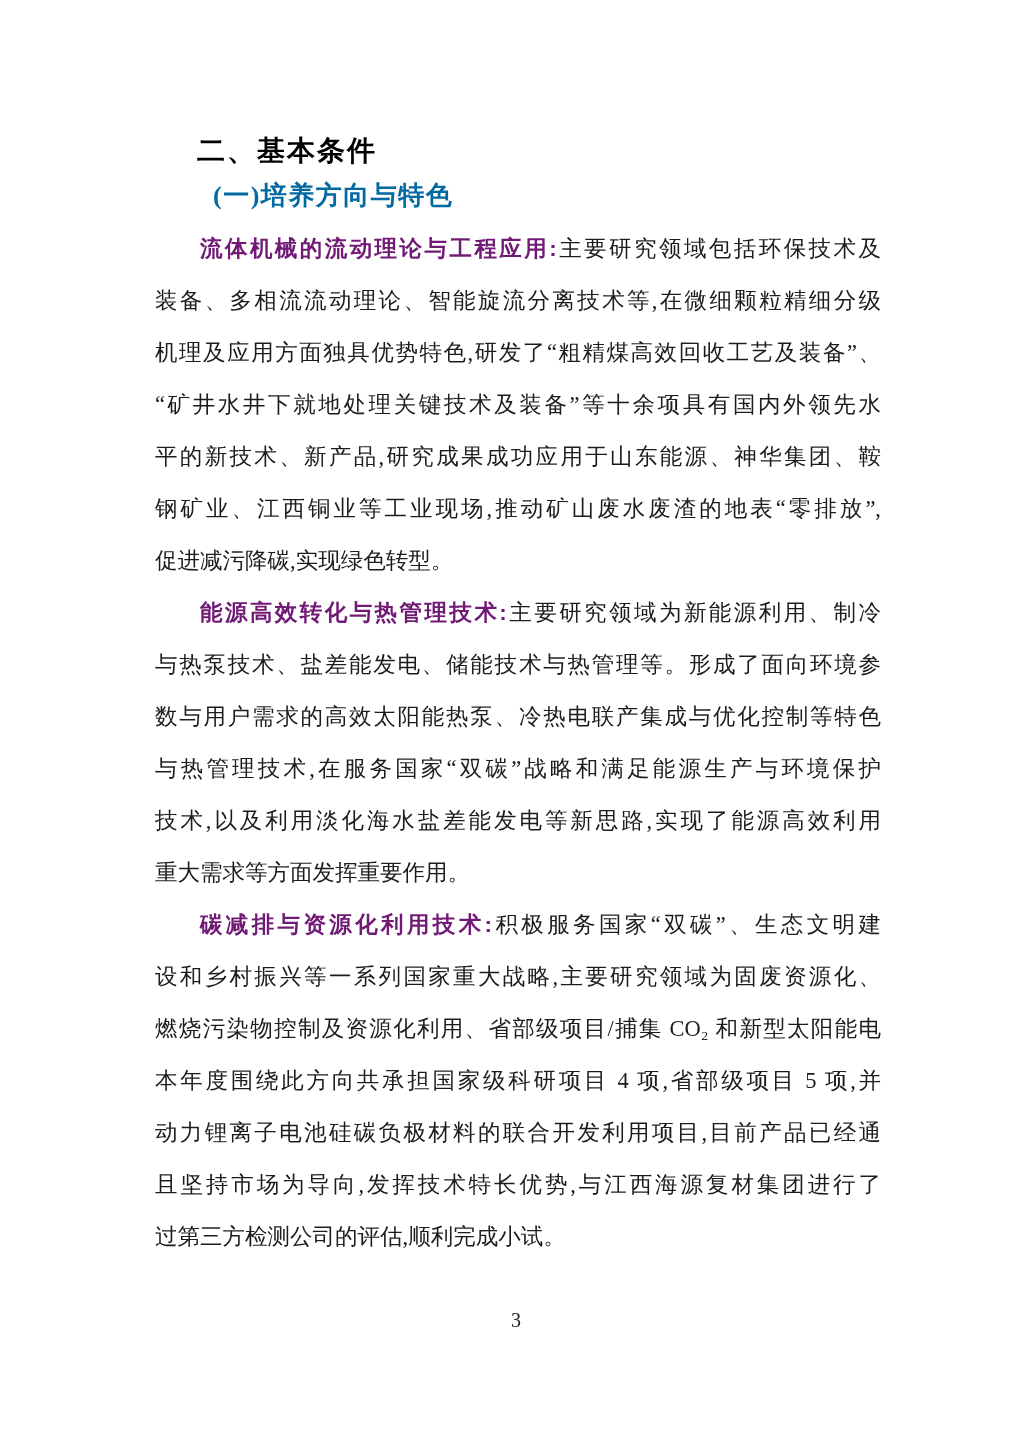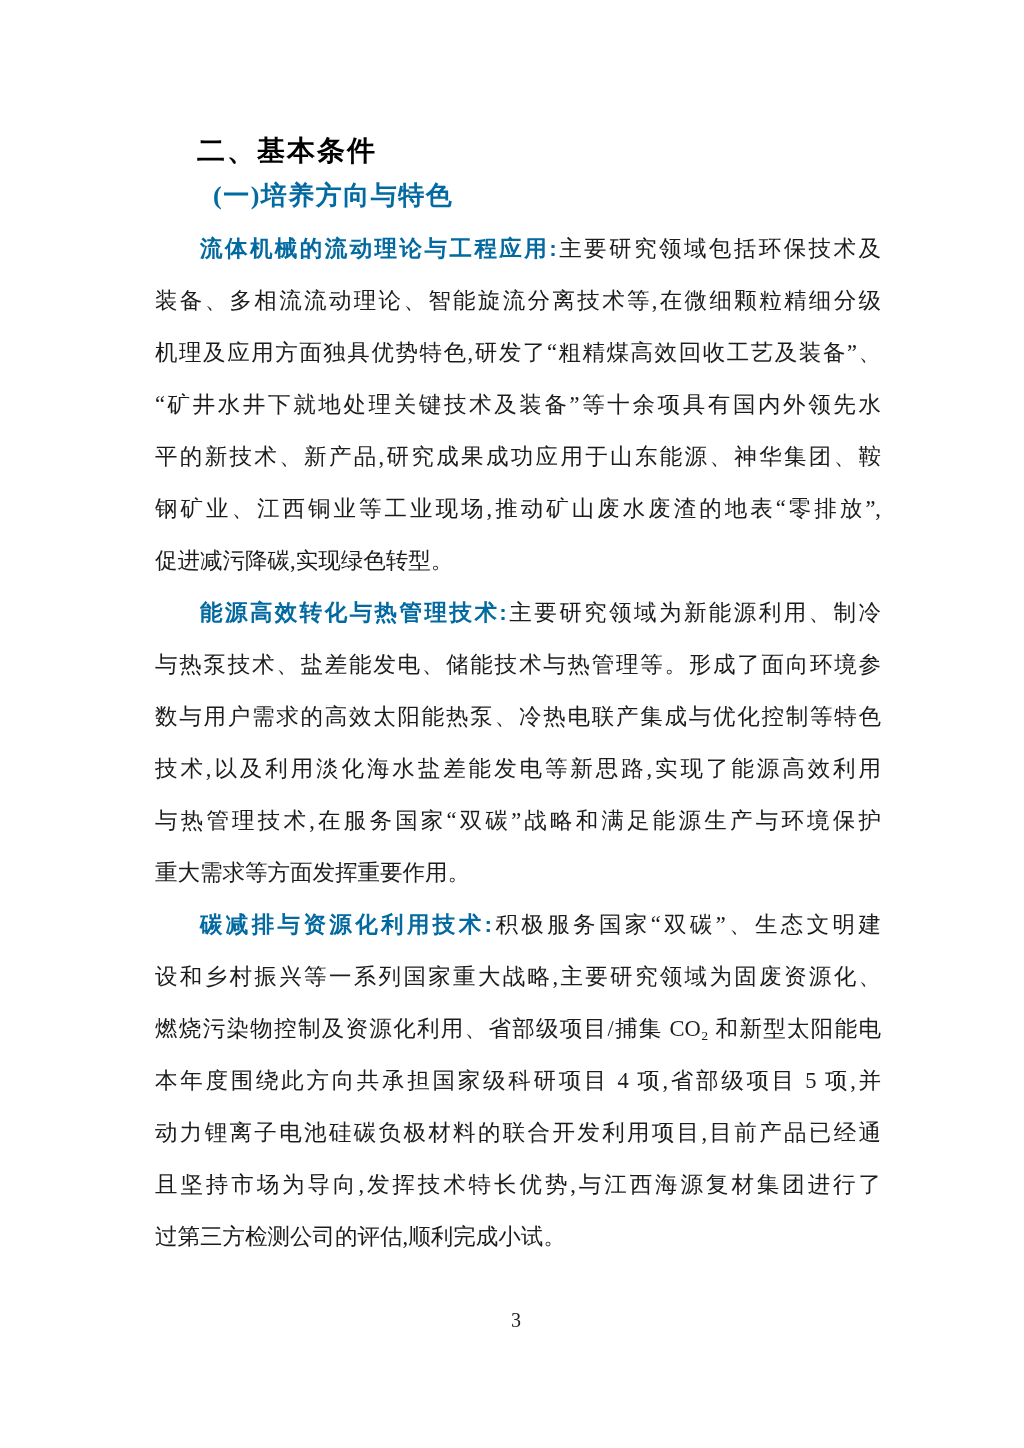--- a/index.html
+++ b/index.html
@@ -58,21 +58,21 @@
   .line.indent {
     text-indent: 45px;
   }
   .line.last {
     text-align: center;
     text-align-last: left;
   }
   .lead {
     font-family: "Liberation Sans", "DejaVu Sans", sans-serif;
     font-weight: 700;
-    color: #0369a1;
+    color: #701a75;
   }
   .page-number {
     position: absolute;
     top: 1305px;
     left: 0;
     width: 100%;
     text-align: center;
     font-size: 20px;
     line-height: 30px;
     color: #222222;
@@ -96,22 +96,22 @@
         <div class="line"><span>“矿井水井下就地处理关键技术及装备”等十余项具有国内外领先水</span></div>
         <div class="line"><span>平的新技术、新产品,研究成果成功应用于山东能源、神华集团、鞍</span></div>
         <div class="line"><span>钢矿业、江西铜业等工业现场,推动矿山废水废渣的地表“零排放”,</span></div>
         <div class="line last"><span>促进减污降碳,实现绿色转型。</span></div>
       </div>
 
       <div class="para">
         <div class="line indent"><span class="lead">能源高效转化与热管理技术:</span><span>主要研究领域为新能源利用、制冷</span></div>
         <div class="line"><span>与热泵技术、盐差能发电、储能技术与热管理等。形成了面向环境参</span></div>
         <div class="line"><span>数与用户需求的高效太阳能热泵、冷热电联产集成与优化控制等特色</span></div>
+        <div class="line"><span>与热管理技术,在服务国家“双碳”战略和满足能源生产与环境保护</span></div>
         <div class="line"><span>技术,以及利用淡化海水盐差能发电等新思路,实现了能源高效利用</span></div>
-        <div class="line"><span>与热管理技术,在服务国家“双碳”战略和满足能源生产与环境保护</span></div>
         <div class="line last"><span>重大需求等方面发挥重要作用。</span></div>
       </div>
 
       <div class="para">
         <div class="line indent"><span class="lead">碳减排与资源化利用技术:</span><span>积极服务国家“双碳”、生态文明建</span></div>
         <div class="line"><span>设和乡村振兴等一系列国家重大战略,主要研究领域为固废资源化、</span></div>
         <div class="line"><span>燃烧污染物控制及资源化利用、省部级项目/捕集 CO₂ 和新型太阳能电</span></div>
         <div class="line"><span>本年度围绕此方向共承担国家级科研项目 4 项,省部级项目 5 项,并</span></div>
         <div class="line"><span>动力锂离子电池硅碳负极材料的联合开发利用项目,目前产品已经通</span></div>
         <div class="line"><span>且坚持市场为导向,发挥技术特长优势,与江西海源复材集团进行了</span></div>

